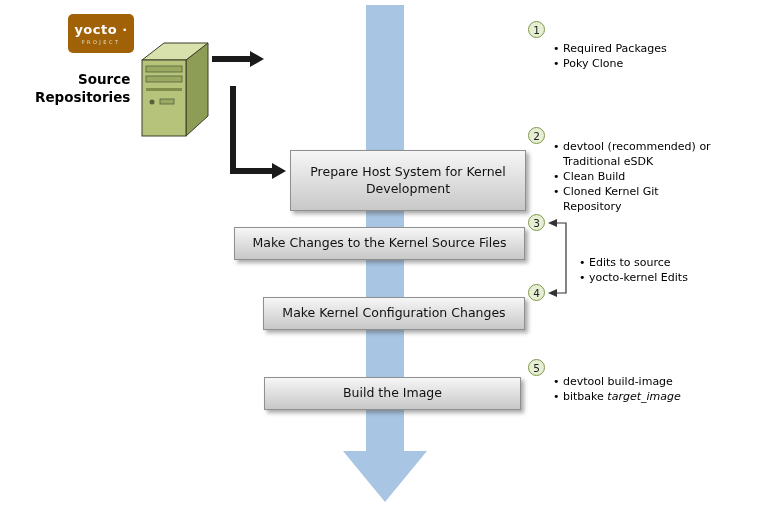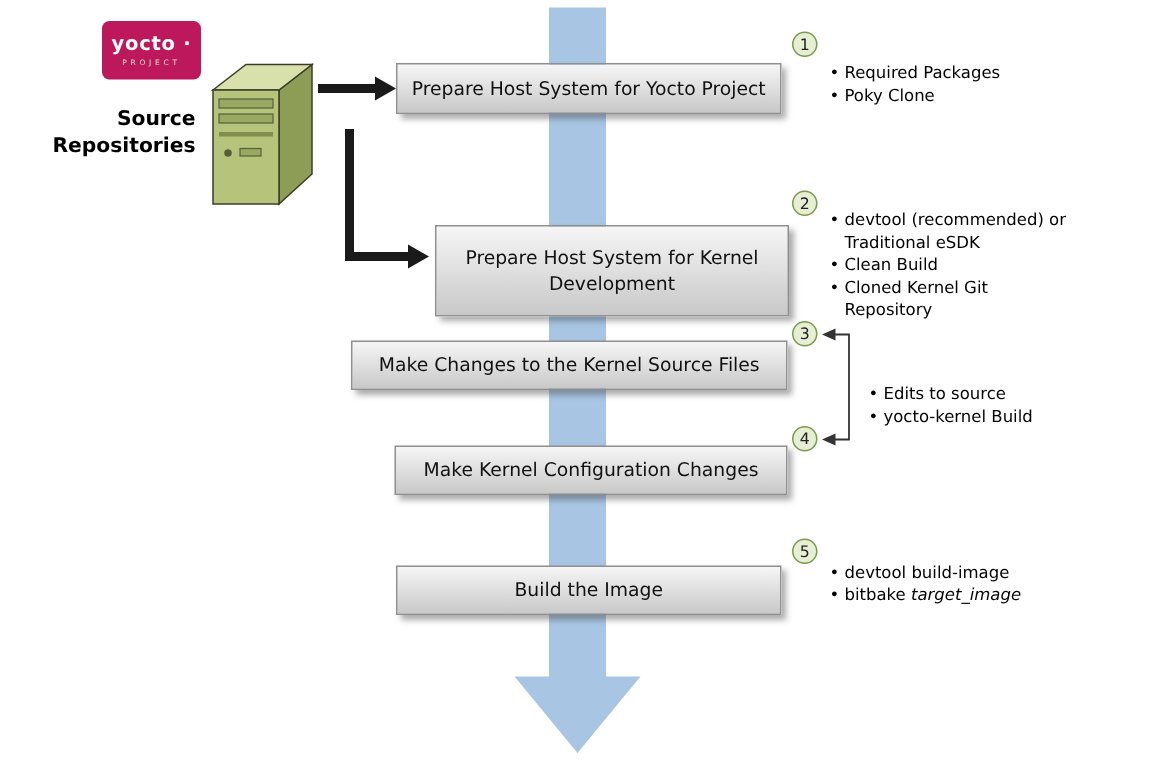--- a/index.html
+++ b/index.html
@@ -5,21 +5,21 @@
   html,body { margin:0; padding:0; background:#ffffff; }
   .canvas {
     position:relative; width:769px; height:517px; background:#ffffff;
     font-family:"DejaVu Sans","Liberation Sans",sans-serif; overflow:hidden;
   }
   svg.layer { position:absolute; left:0; top:0; pointer-events:none; }
   .z0 { z-index:0; } .z3 { z-index:3; }
 
   .logo {
     position:absolute; left:68px; top:14px; width:66px; height:39px;
-    background:#be185d; border-radius:5px; z-index:2;
+    background:#a16207; border-radius:5px; z-index:2;
     display:flex; flex-direction:column; align-items:center; justify-content:center;
   }
   .logo-brand { color:#fff; font-size:13px; font-weight:bold; letter-spacing:.5px; }
   .logo-tag   { color:#d8e0cc; font-size:5px; letter-spacing:2.5px; margin-top:2px; }
 
   .computer { position:absolute; left:130px; top:36px; z-index:2; }
 
   .src-title {
     position:absolute; left:35px; top:70px; font-size:13.5px; font-weight:bold;
     color:#000; line-height:18px; z-index:2;text-align:right;
@@ -87,21 +87,20 @@
     <polygon points="250,51 264,59 250,67" fill="#1a1a1a"></polygon>
 
     <polyline points="233,86 233,171 272,171" fill="none" stroke="#1a1a1a" stroke-width="6"></polyline>
     <polygon points="272,163 286,171 272,179" fill="#1a1a1a"></polygon>
 
     <polyline points="552,223 566,223 566,293 552,293" fill="none" stroke="#333" stroke-width="1.2"></polyline>
     <polygon points="548,223 557,219 557,227" fill="#333"></polygon>
     <polygon points="548,293 557,289 557,297" fill="#333"></polygon>
   </svg>
 
-  <div class="step-box" style="left:264px;top:42px;width:257px;height:34px">Prepare Host System for Yocto Project</div>
   <div class="step-box wrap" style="left:290px;top:150px;width:236px;height:61px">Prepare Host System for Kernel Development</div>
   <div class="step-box" style="left:234px;top:227px;width:291px;height:33px">Make Changes to the Kernel Source Files</div>
   <div class="step-box" style="left:263px;top:297px;width:262px;height:33px">Make Kernel Configuration Changes</div>
   <div class="step-box" style="left:264px;top:377px;width:257px;height:33px">Build the Image</div>
 
   <div class="num-circle" style="left:528px;top:21px">1</div>
   <div class="num-circle" style="left:528px;top:127px">2</div>
   <div class="num-circle" style="left:528px;top:214px">3</div>
   <div class="num-circle" style="left:528px;top:284px">4</div>
   <div class="num-circle" style="left:528px;top:359px">5</div>
@@ -112,21 +111,21 @@
   </ul>
 
   <ul class="notes" style="left:552px;top:139px;width:160px">
     <li>devtool (recommended) or Traditional eSDK</li>
     <li>Clean Build</li>
     <li>Cloned Kernel Git Repository</li>
   </ul>
 
   <ul class="notes" style="left:578px;top:255px;width:155px">
     <li>Edits to source</li>
-    <li>yocto-kernel Build</li>
+    <li>yocto-kernel Edits</li>
   </ul>
 
   <ul class="notes" style="left:552px;top:374px;width:190px">
     <li>devtool build-image</li>
     <li><span>bitbake </span><span class="it">target_image</span></li>
   </ul>
 
 </div>
 
 </body></html>

